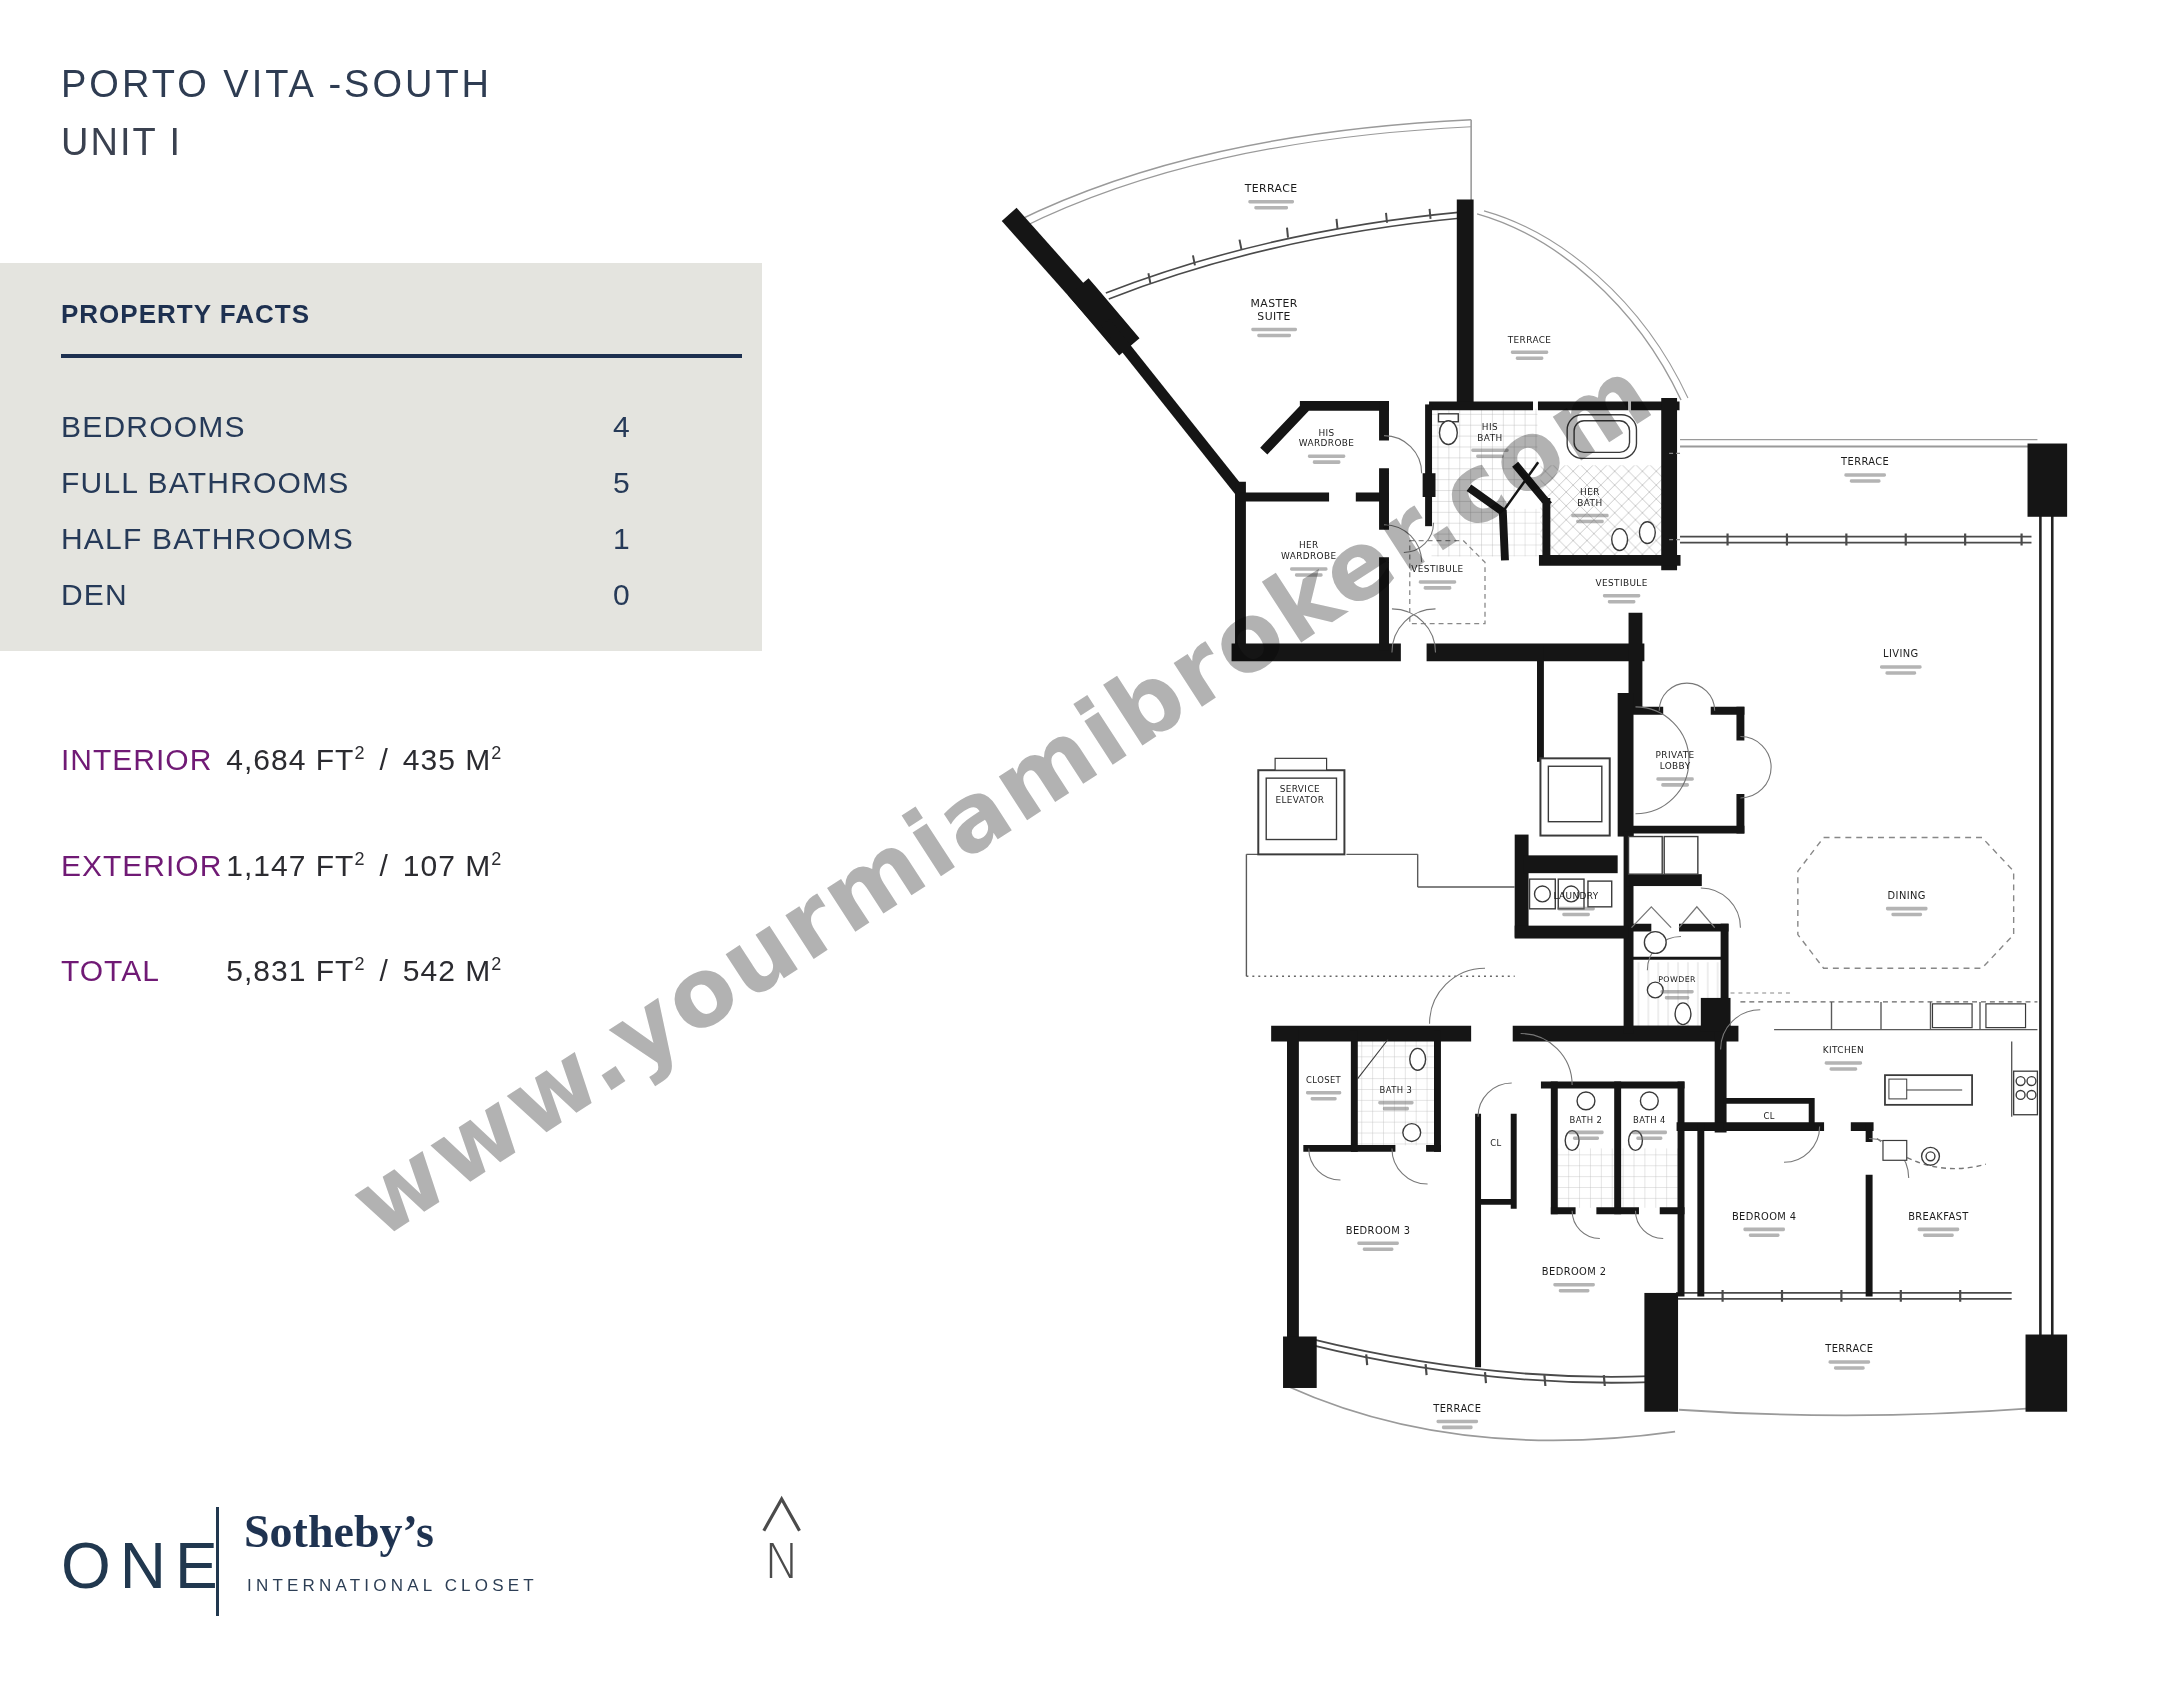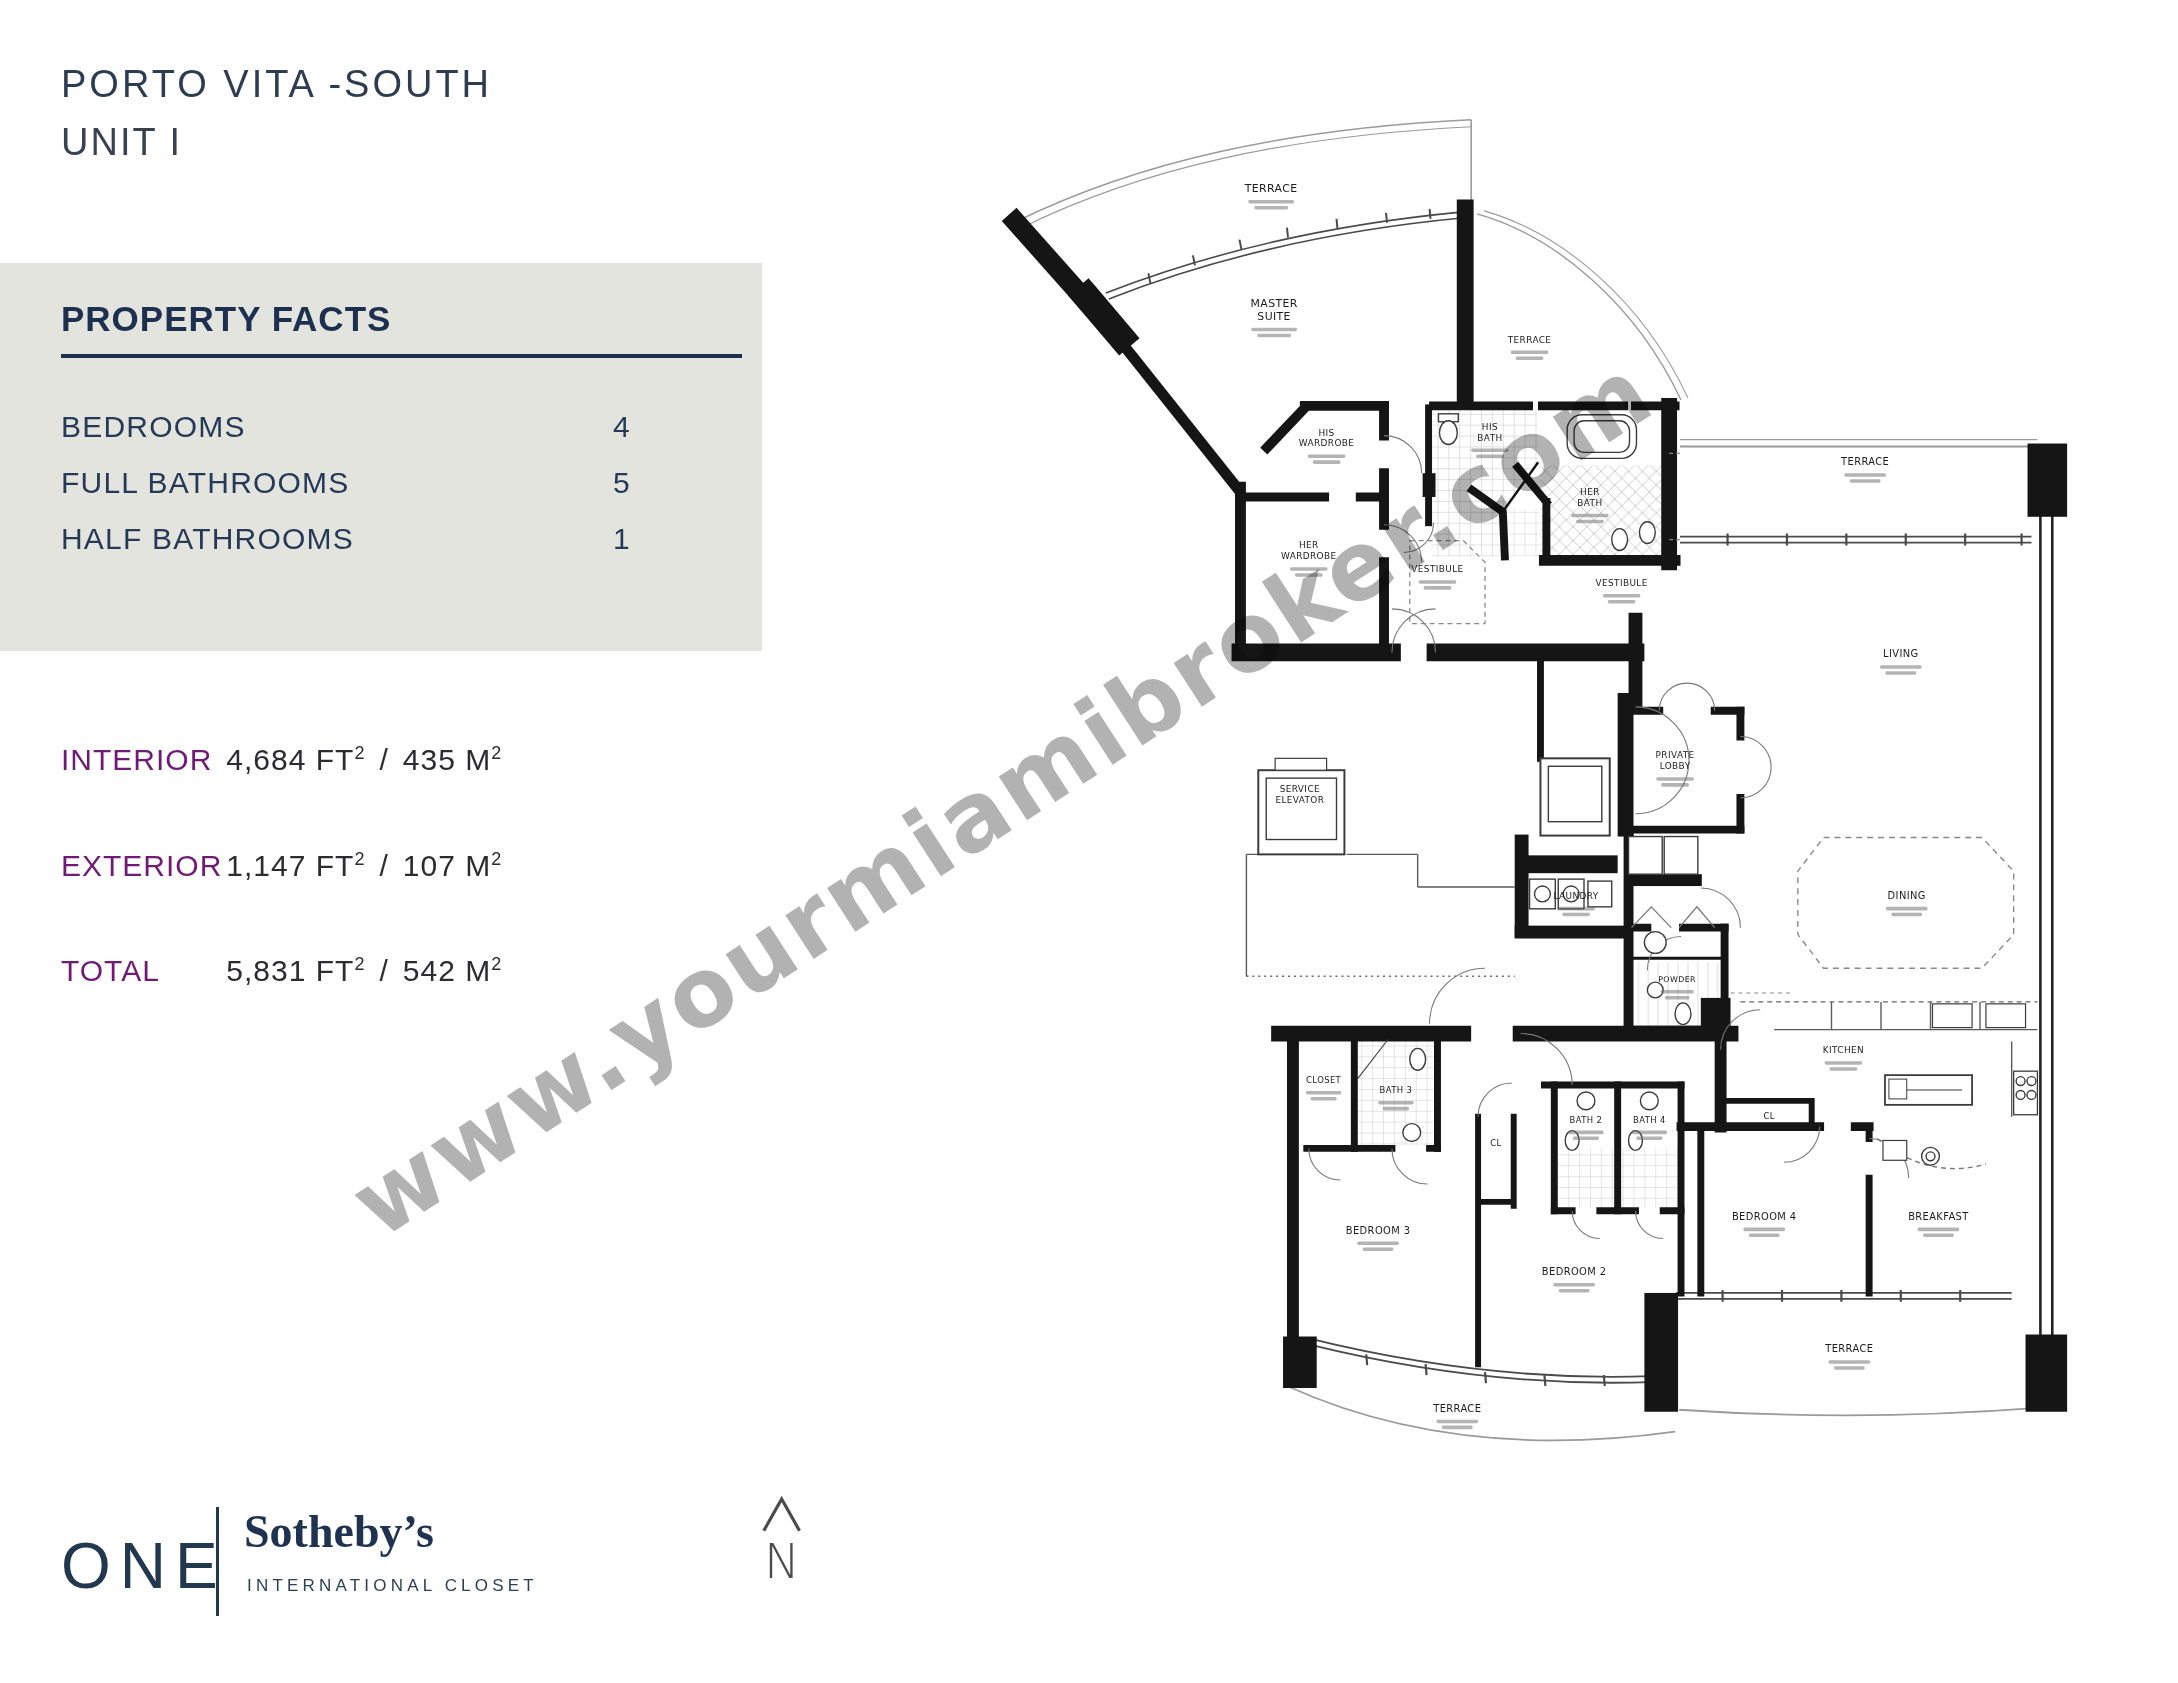--- a/index.html
+++ b/index.html
@@ -4,21 +4,21 @@
 <style>
   html,body{margin:0;padding:0;background:#fff;}
   #page{position:relative;width:2178px;height:1683px;background:#ffffff;overflow:hidden;
         font-family:"Liberation Sans","DejaVu Sans",sans-serif;}
   
   .title{position:absolute;left:61px;top:63px;font-size:38px;letter-spacing:3px;
          font-weight:400;color:#2e3c52;}
   .subtitle{position:absolute;left:61px;top:121px;font-size:38px;letter-spacing:2px;
          font-weight:400;color:#3a4150;}
   .facts-box{position:absolute;left:0;top:263px;width:762px;height:388px;background:#e4e4df;}
-  .facts-heading{position:absolute;left:61px;top:36px;font-size:35px;font-weight:700;
+  .facts-heading{position:absolute;left:61px;top:36px;font-size:26px;font-weight:700;
          letter-spacing:1px;color:#1d3050;}
   .facts-rule{position:absolute;left:61px;top:91px;width:681px;height:4px;background:#1d3050;}
   .facts-rows{position:absolute;left:61px;top:147px;width:634px;}
   .facts-row{position:relative;height:56px;font-size:30px;letter-spacing:1.2px;color:#263a58;}
   .facts-row .v{position:absolute;left:552px;top:0;}
   .area-row{position:absolute;left:61px;width:851px;font-size:30px;letter-spacing:1px;}
   .area-row .lab{display:inline-block;width:156px;color:#701a75;}
   .area-row .val{color:#2b2b30;text-align:right;}
   .area-row sup{font-size:18px;}
   .area-row .sep{display:inline-block;margin:0 14px;color:#2b2b30;}
@@ -50,20 +50,21 @@
   <div class="title">PORTO VITA -SOUTH</div>
   <div class="subtitle">UNIT I</div>
 
   <div class="facts-box">
     <div class="facts-heading">PROPERTY FACTS</div>
     <div class="facts-rule"></div>
     <div class="facts-rows" id="facts-rows">
         <div class="facts-row"><span>BEDROOMS</span><span class="v">4</span></div>
         <div class="facts-row"><span>FULL BATHROOMS</span><span class="v">5</span></div>
         <div class="facts-row"><span>HALF BATHROOMS</span><span class="v">1</span></div>
+        <div class="facts-row"><span>DEN</span><span class="v">0</span></div>
       </div>
   </div>
 
   <div class="area-row" style="top:743px">
     <span class="lab">INTERIOR</span>
     <span class="val"><span>4,684 FT</span><sup>2</sup><span class="sep">/</span><span>435 M</span><sup>2</sup></span>
   </div>
   <div class="area-row" style="top:849px">
     <span class="lab">EXTERIOR</span>
     <span class="val"><span>1,147 FT</span><sup>2</sup><span class="sep">/</span><span>107 M</span><sup>2</sup></span>

